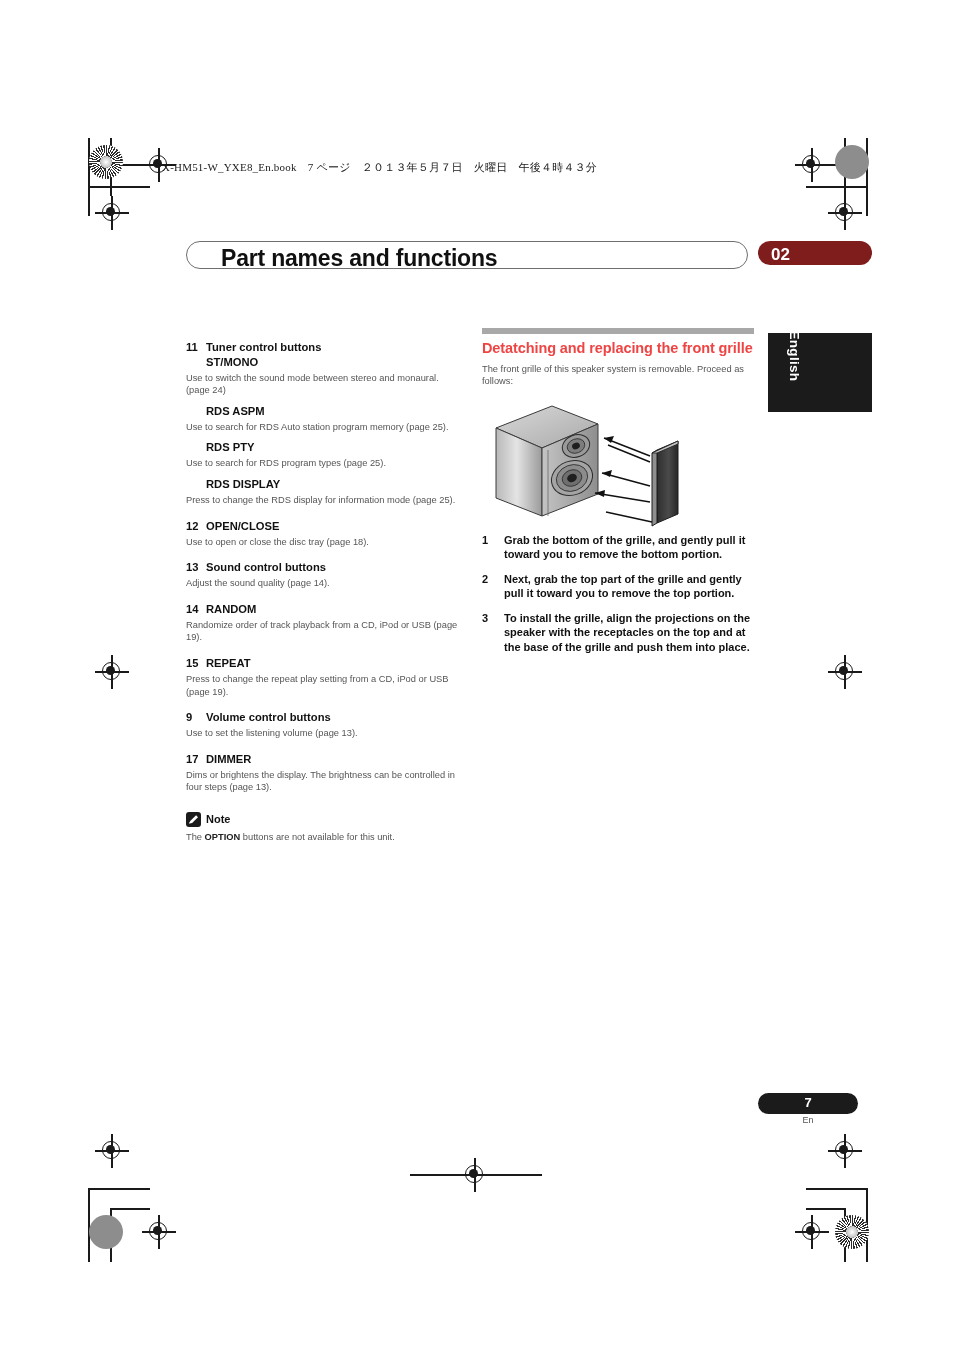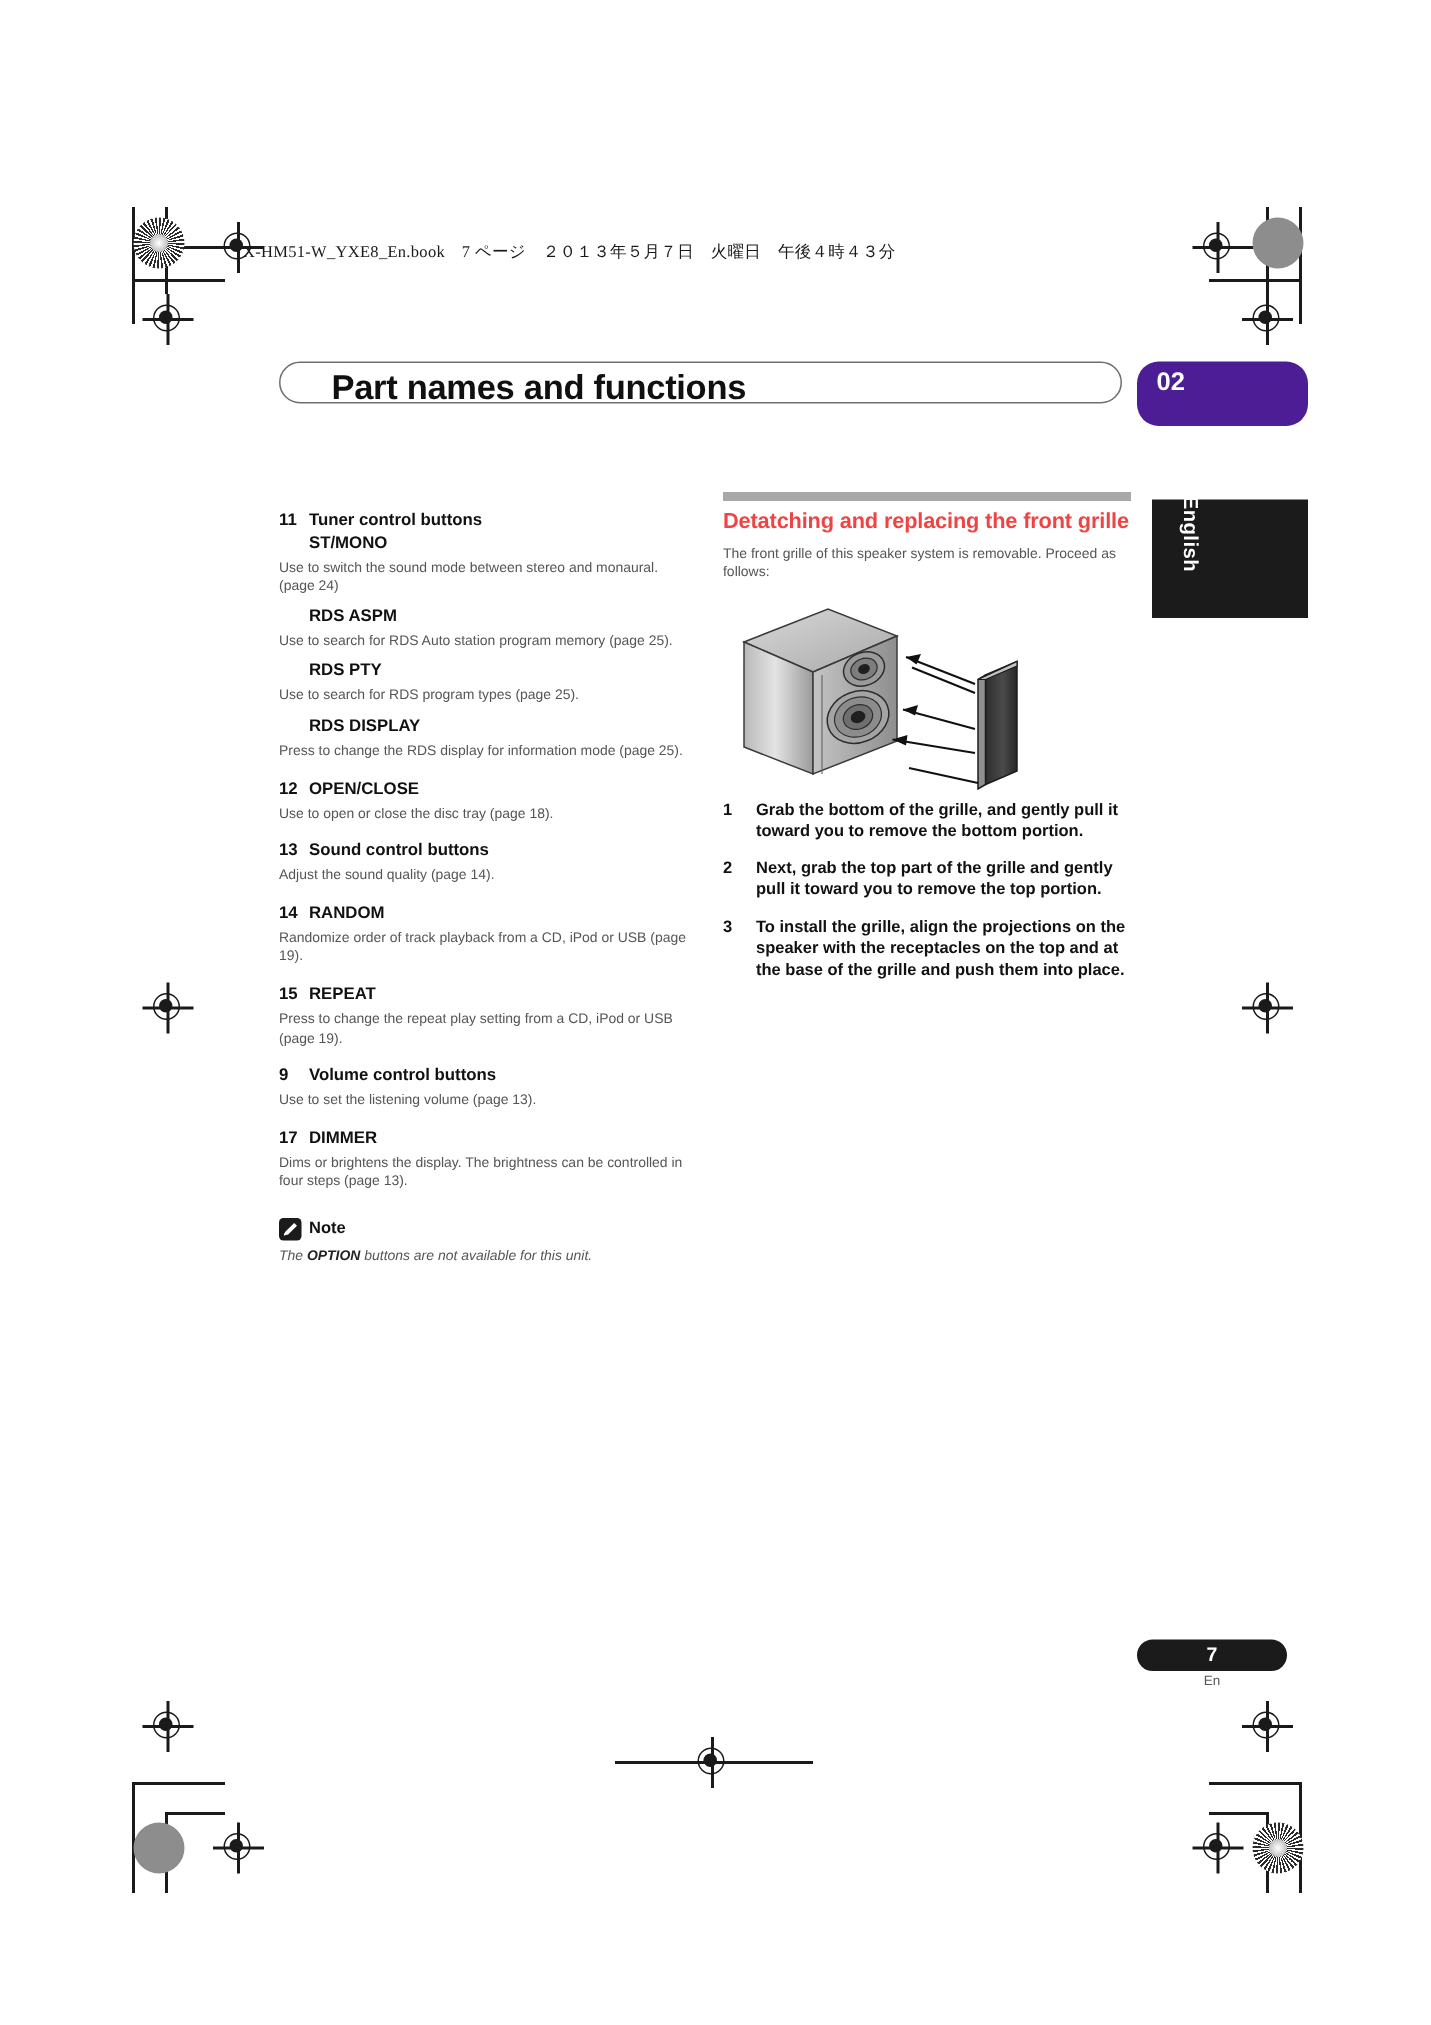--- a/index.html
+++ b/index.html
@@ -103,22 +103,22 @@
     font-weight: bold;
     color: #101010;
     letter-spacing: -0.2px;
     margin-left: 20px;
   }
   .chapter-pill {
     position: absolute;
     left: 758px;
     top: 241px;
     width: 114px;
-    height: 43px;
-    background: #4c1d95;
+    height: 24px;
+    background: #7f1d1d;
     border-radius: 14.5px;
   }
   .chapter-pill .num {
     position: absolute;
     left: 13px;
     top: 4px;
     color: #ffffff;
     font-size: 17px;
     font-weight: bold;
   }
@@ -432,21 +432,21 @@
 
   <div class="note-head">
     <span class="note-icon">
       <svg width="15" height="15" viewBox="0 0 15 15" style="display:block;">
         <path d="M3.2 11.6 L4.2 9.1 L10.1 3.3 L12.0 5.2 L6.1 11.0 Z" fill="#ffffff"></path>
         <path d="M3.2 11.6 L4.9 11.1 L3.7 9.9 Z" fill="#ffffff"></path>
       </svg>
     </span>
     <span class="note-label">Note</span>
   </div>
-  <div class="item-body" style="margin-top:0;font-style:italic;"><span>The </span><b>OPTION</b><span> buttons are not available for this unit.</span></div>
+  <div class="item-body" style="margin-top:0;"><span>The </span><b>OPTION</b><span> buttons are not available for this unit.</span></div>
 
 </div>
 
 <div class="col col-right">
 
   <div class="sec-rule"></div>
   <div class="sec-title">Detatching and replacing the front grille</div>
   <div class="sec-intro">The front grille of this speaker system is removable. Proceed as follows:</div>
 
   <div class="figure">

